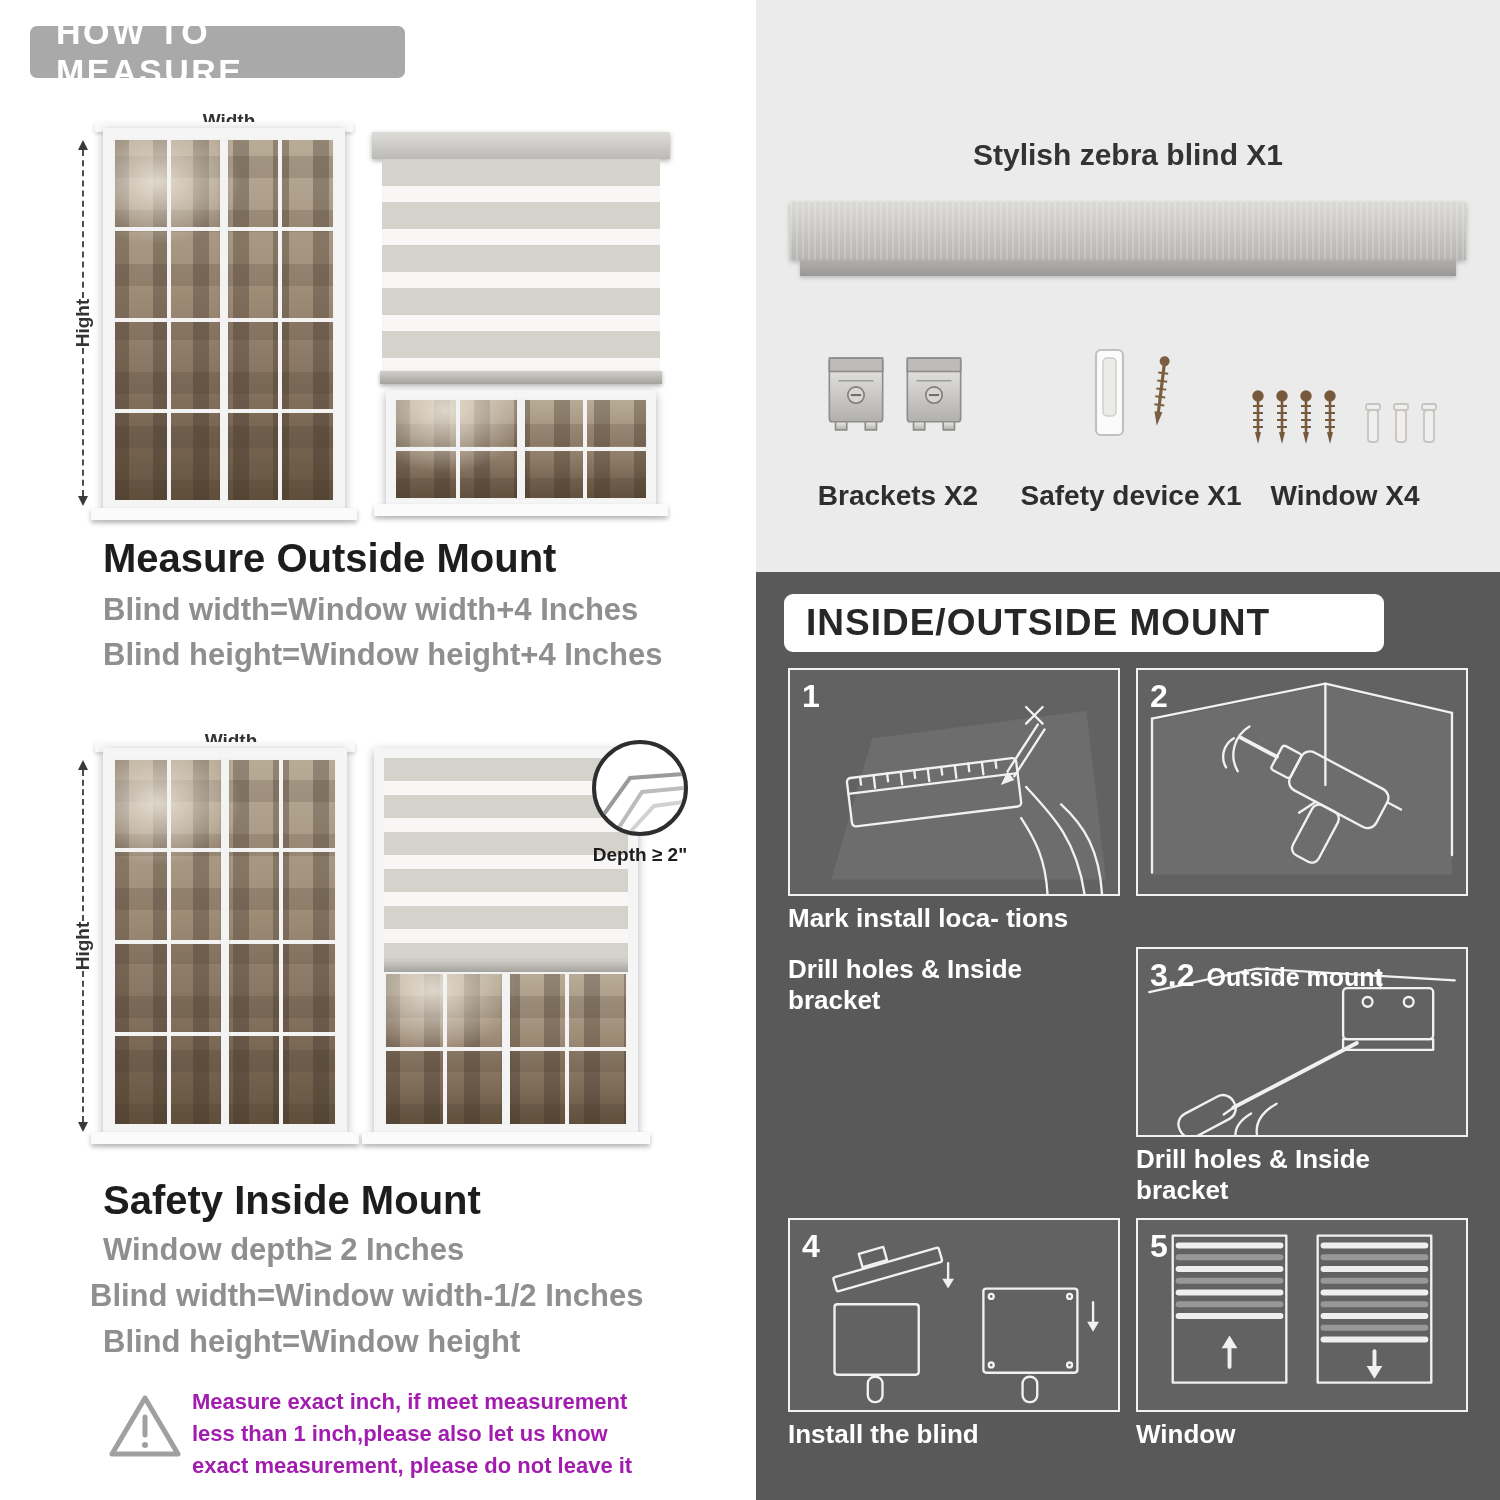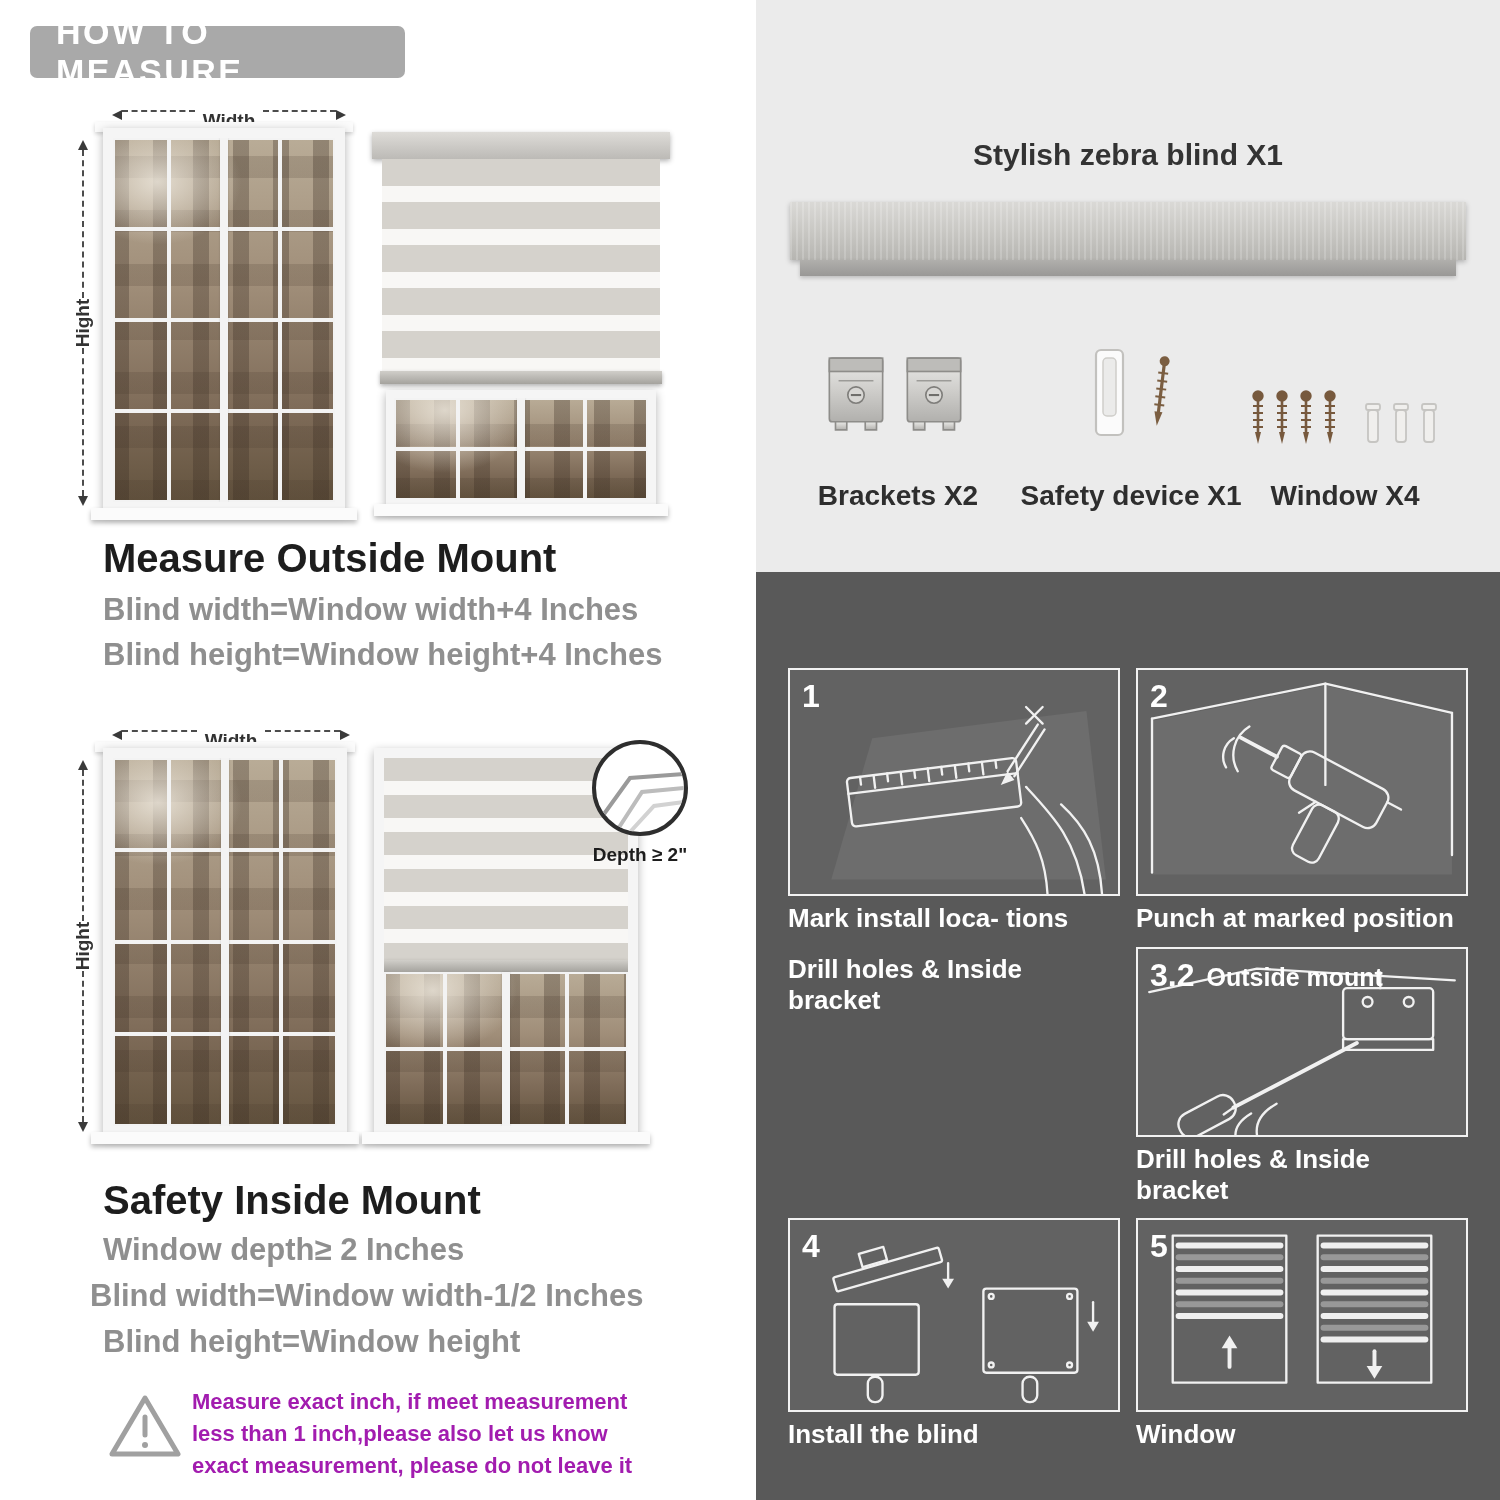--- a/index.html
+++ b/index.html
@@ -18,21 +18,21 @@
     display:flex; align-items:center; letter-spacing:2.5px;
   }
   .badge-left { left:30px; top:26px; width:375px; height:52px; background:#a9a9a9; font-size:34px; padding-left:26px; }
   .badge-included { left:28px; top:26px; width:400px; height:52px; background:#d4d4d4; font-size:34px; padding-left:26px; }
   .badge-mount { left:28px; top:22px; width:600px; height:58px; background:#ffffff; color:#272727; font-size:37px; padding-left:22px; letter-spacing:1px; border-radius:9px; font-weight:bold; display:flex; align-items:center; }
 
   .h-title { font-size:40px; font-weight:bold; color:#1d1d1d; }
   .gray-line { font-size:31px; font-weight:bold; color:#8f8f8f; }
 
   
-  .measure-h { display:flex; align-items:flex-start; color:#333; font-weight:bold; font-size:19px; }
+  .measure-h { display:flex; align-items:flex-end; color:#333; font-weight:bold; font-size:19px; }
   .measure-h .line { flex:1; height:0; border-top:2px dashed #4c4c4c; }
   .measure-h .lbl { padding:0 8px; white-space:nowrap; }
   .ah { width:0; height:0; border-style:solid; }
   .ah.l { border-width:5px 10px 5px 0; border-color:transparent #3a3a3a transparent transparent; }
   .ah.r { border-width:5px 0 5px 10px; border-color:transparent transparent transparent #3a3a3a; }
   .measure-v { display:flex; flex-direction:column; align-items:center; width:26px; color:#333; font-weight:bold; font-size:19px; }
   .measure-v .line { flex:1; width:0; border-left:2px dashed #4c4c4c; }
   .measure-v .lbl { transform:rotate(-90deg); padding:14px 0; white-space:nowrap; }
   .av { width:0; height:0; border-style:solid; }
   .av.u { border-width:0 5px 10px 5px; border-color:transparent transparent #3a3a3a transparent; }
@@ -354,20 +354,23 @@
         <rect x="176" y="22" width="10" height="32" rx="3"></rect>
     </g>
   </svg>
 
   <div class="abs item-label" style="left:36px;top:480px;width:212px;">Brackets X2</div>
   <div class="abs item-label" style="left:262px;top:480px;width:226px;">Safety device X1</div>
   <div class="abs item-label" style="left:486px;top:480px;width:206px;">Window X4</div>
 </div>
 
 <div class="abs right-bottom">
+  <div class="abs badge-mount">
+    <span>INSIDE/OUTSIDE MOUNT</span>
+  </div>
 
   <div class="steps">
 
     <div class="step-cell">
       <div class="panel h1">
         <div class="step-head">
             <span class="step-num">1</span>
           </div>
         <svg class="art" viewBox="0 0 332 230">
           <path class="ghost" d="M40,215 L82,70 L302,42 L322,215 Z"></path>
@@ -403,21 +406,20 @@
             <rect x="185" y="144" width="30" height="58" rx="8"></rect>
             <rect x="128" y="108" width="22" height="28" rx="3"></rect>
             <path d="M128,122 L86,122" class="thick"></path>
             <path d="M185,144 l-10,18"></path>
             <path d="M250,110 h16"></path>
           </g>
           <path d="M96,70 a22 22 0 0 0 -8,30"></path>
           <path d="M112,58 a34 34 0 0 0 -12,46"></path>
         </svg>
       </div>
-      <div class="caption">Punch at  marked position</div>
     </div>
 
     <div class="step-cell">
       <div class="caption">Drill holes &amp;  Inside bracket</div>
     </div>
 
     <div class="step-cell">
       <div class="panel h2">
         <div class="step-head">
           <span class="step-num">3.2</span>

